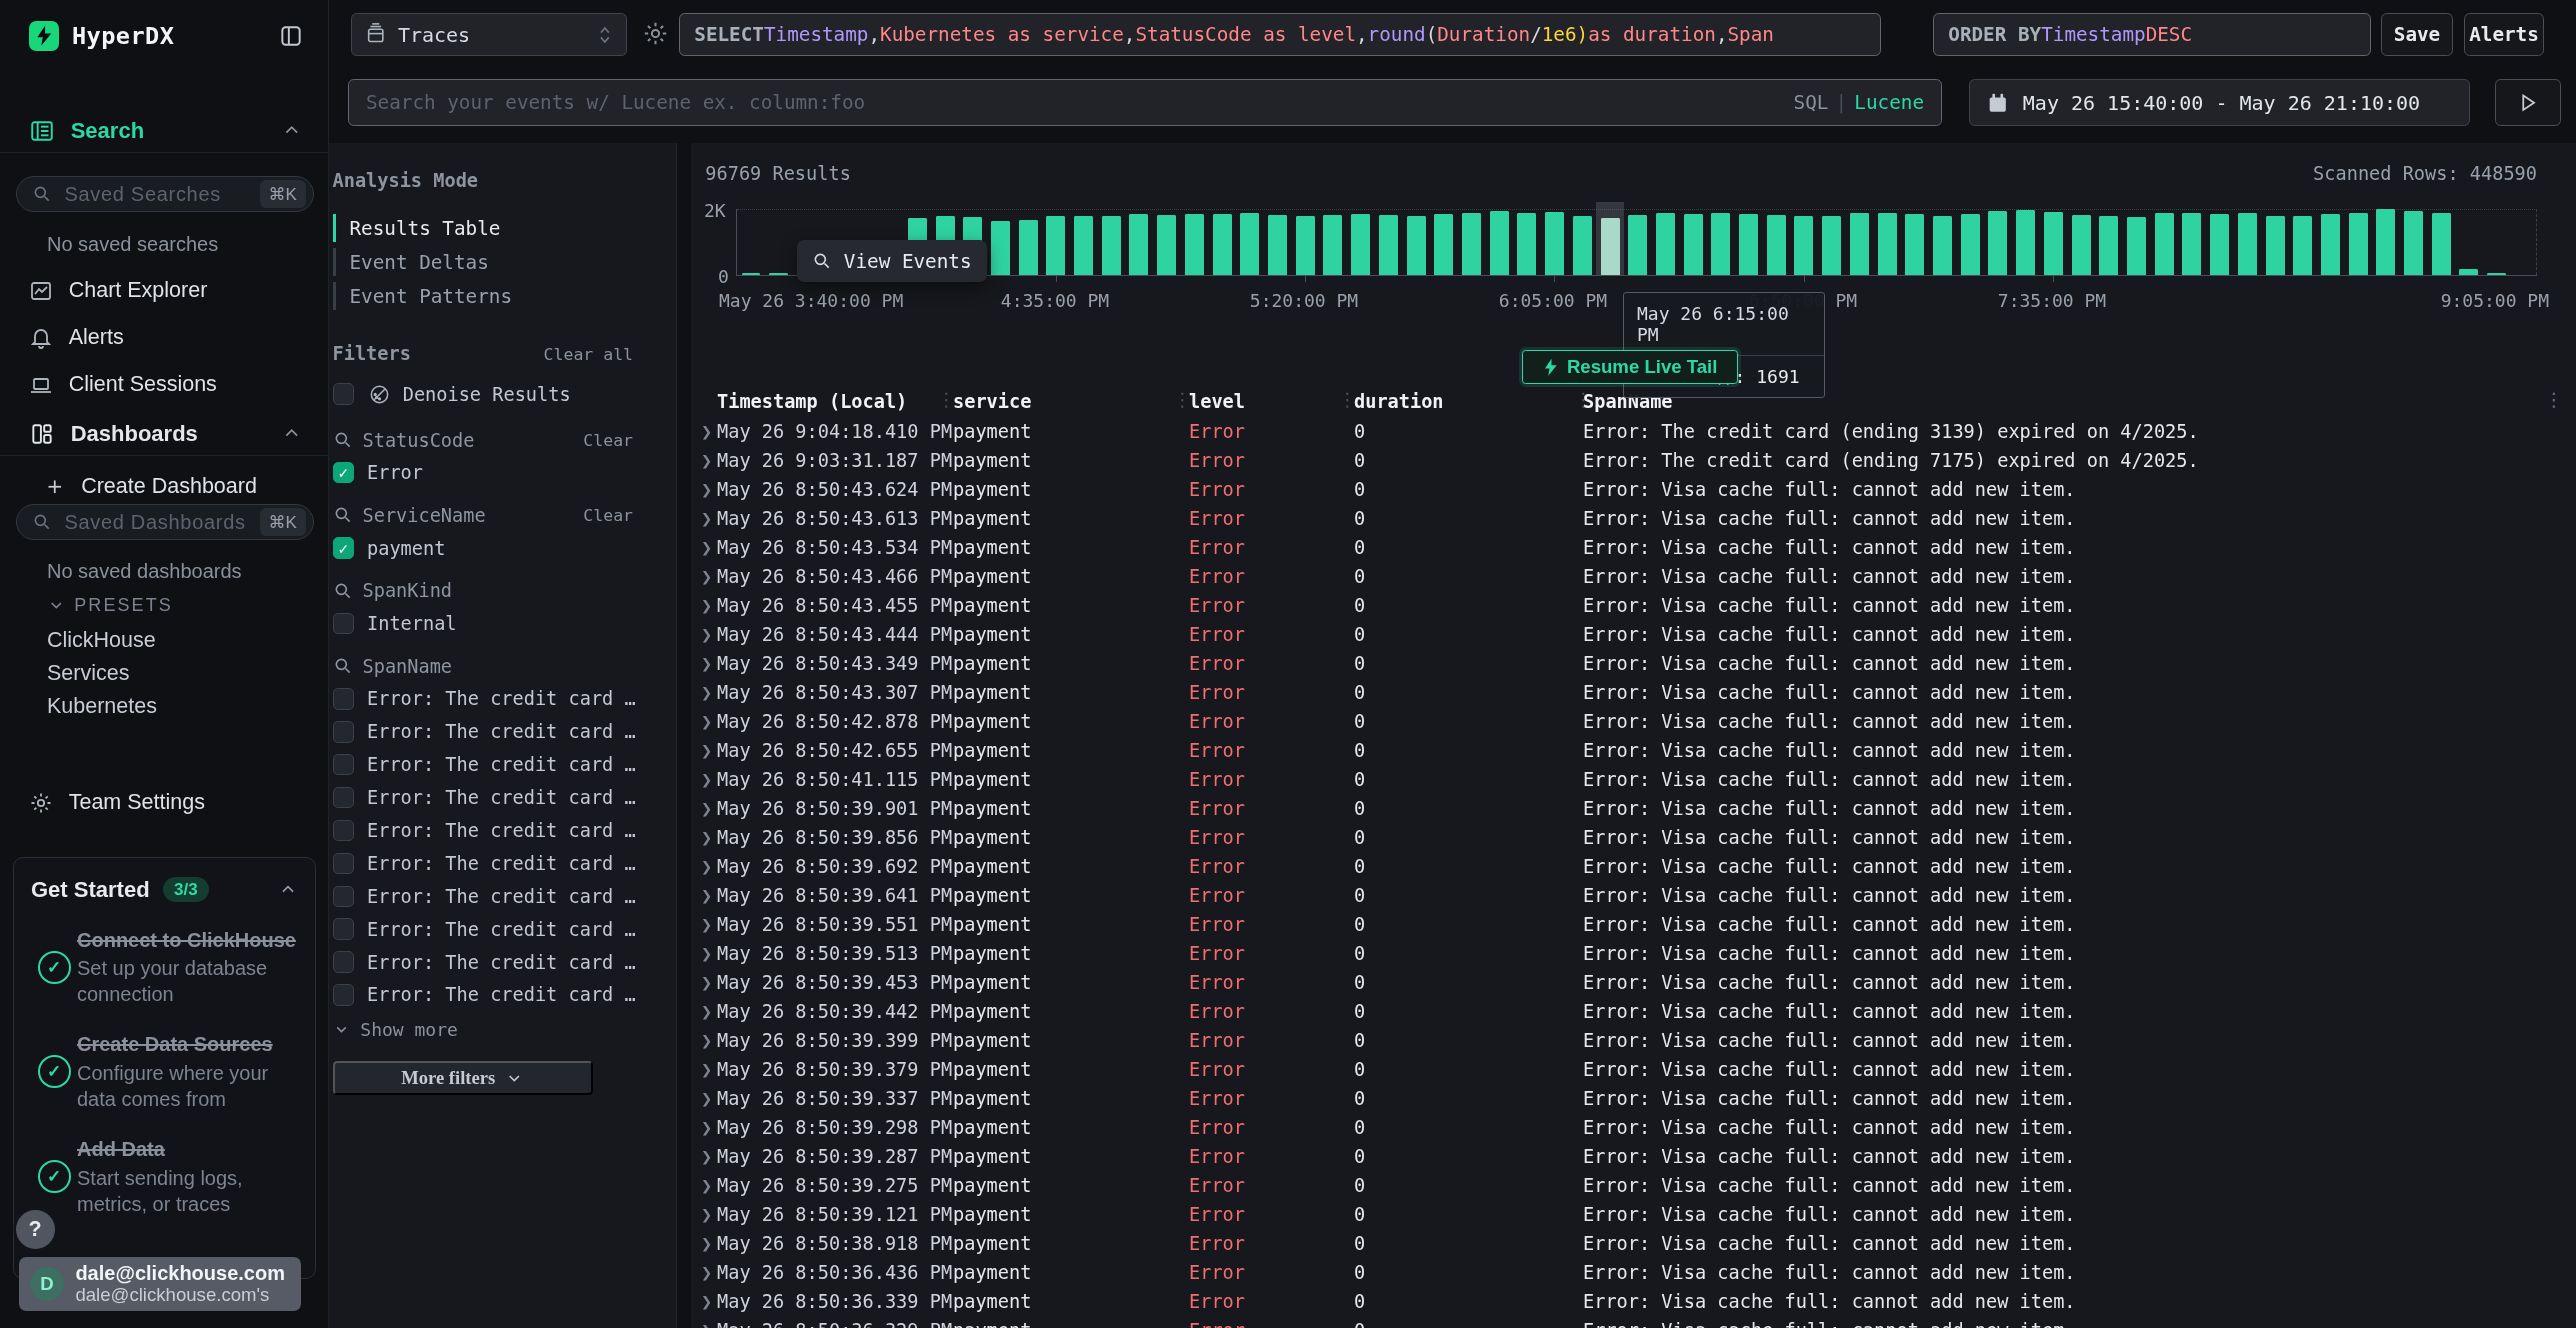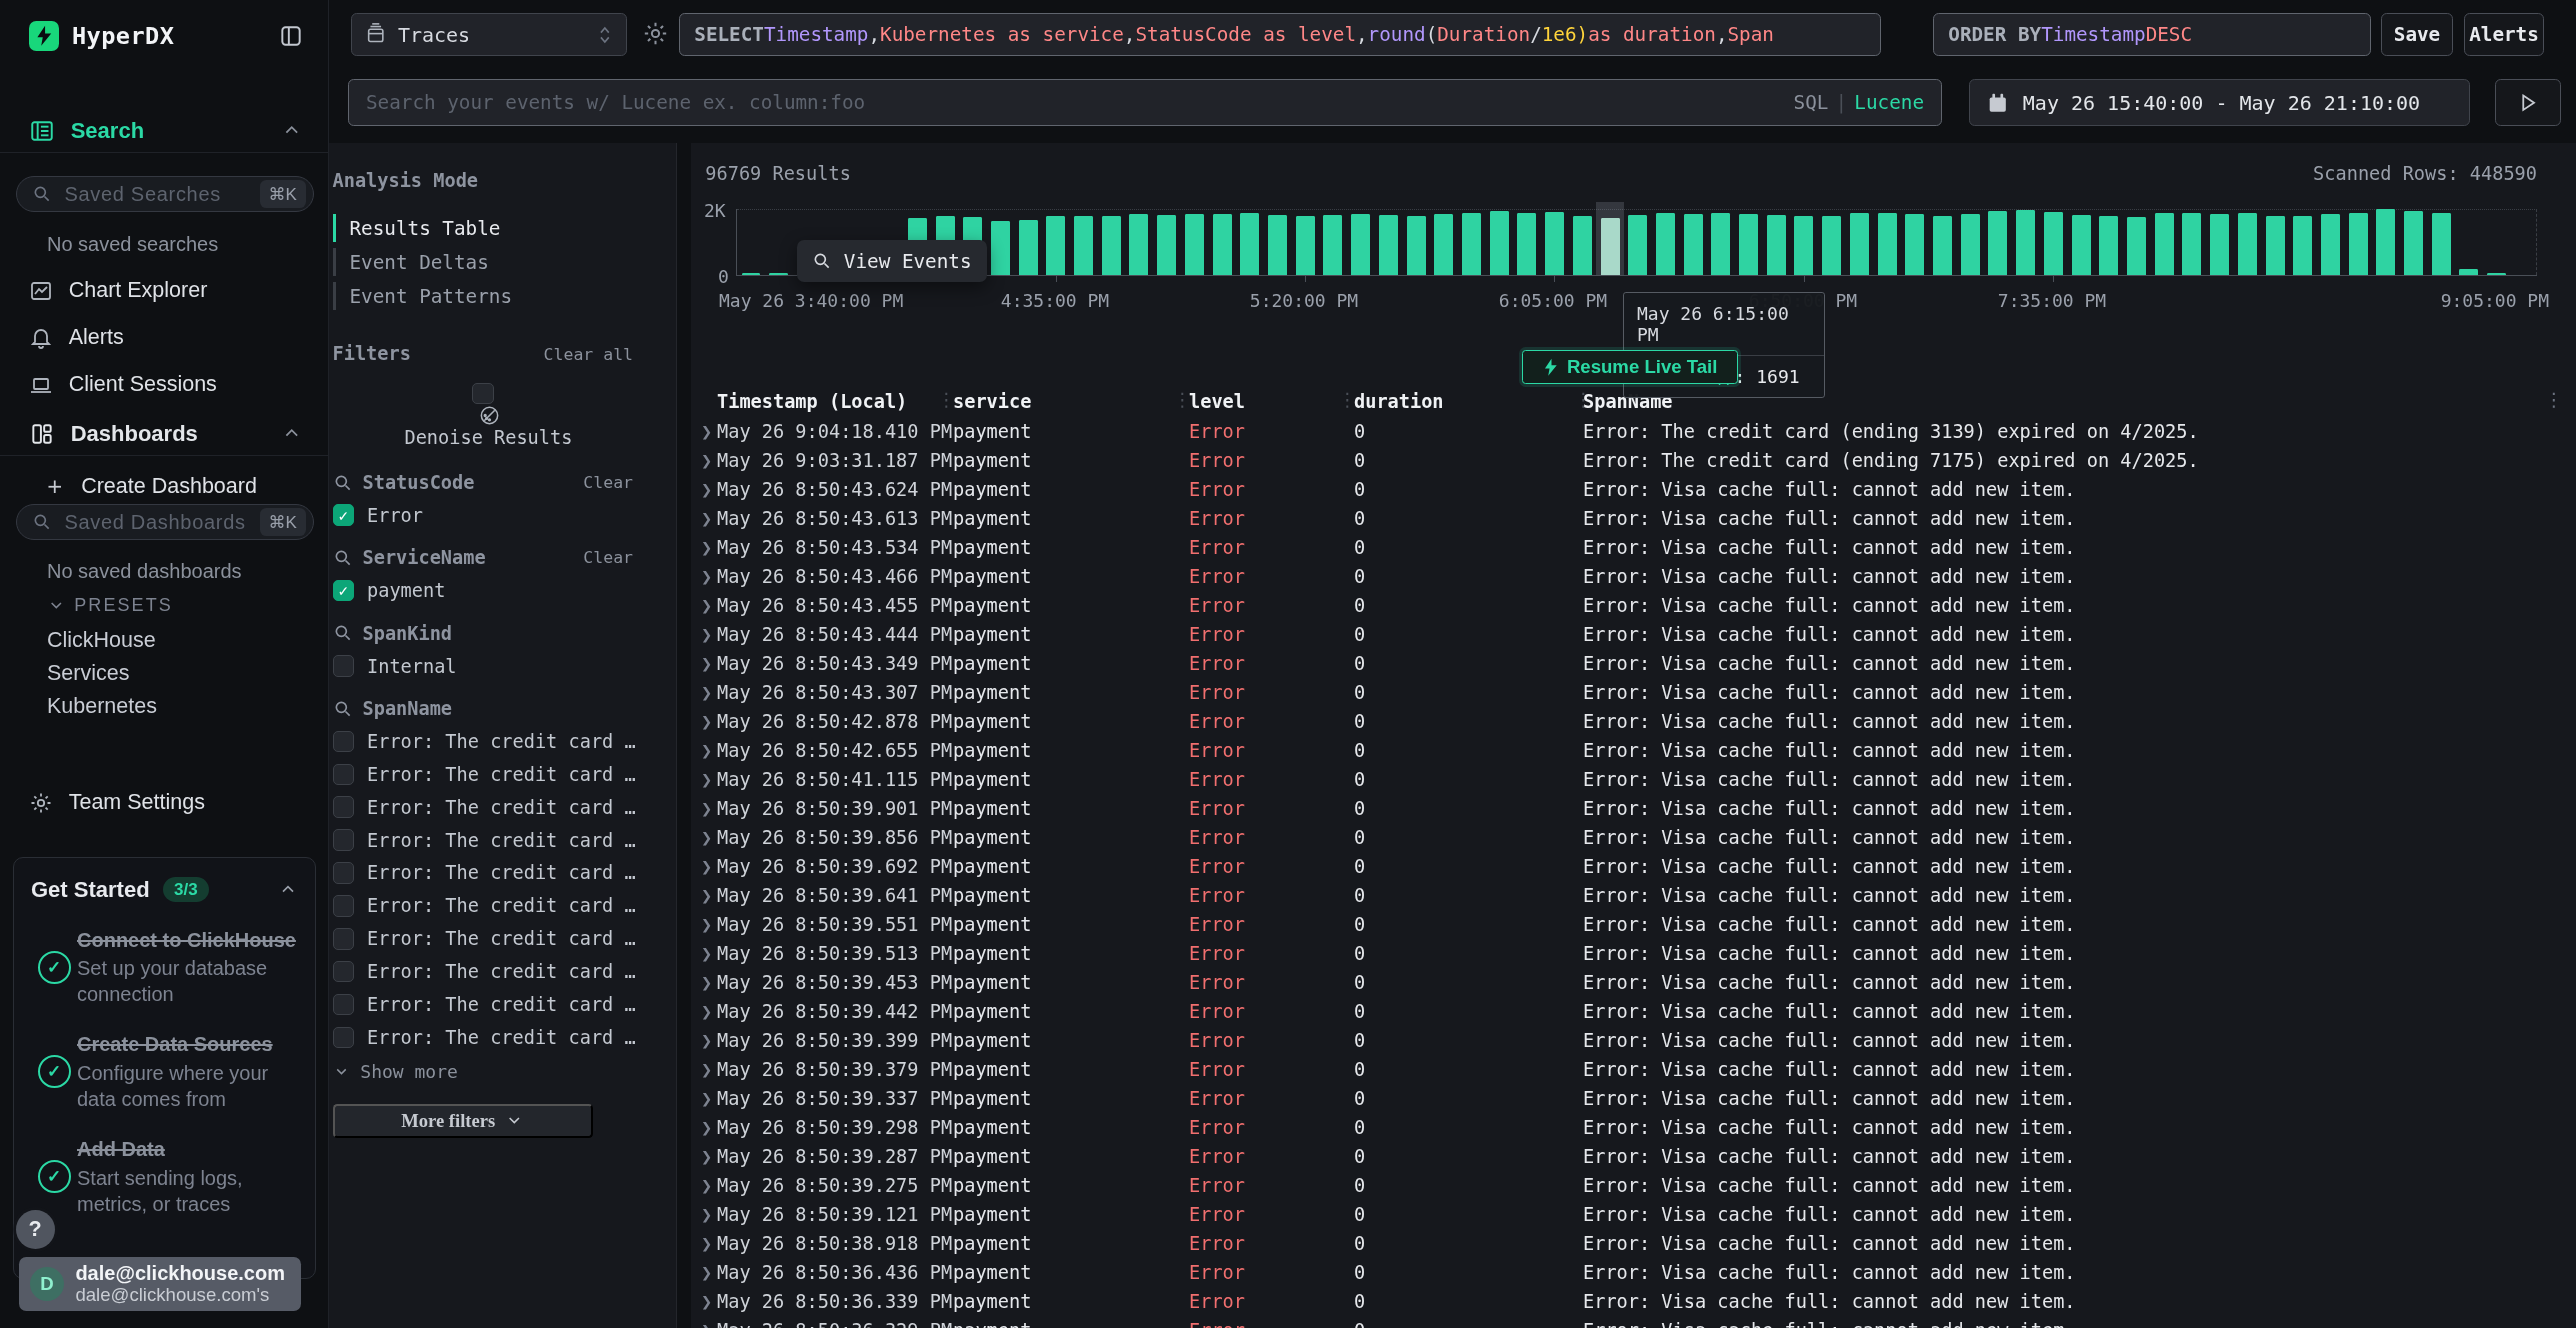--- a/index.html
+++ b/index.html
@@ -118,29 +118,29 @@
   .pan-h { color:#8e94a0; font-size:18.6px; font-weight:bold; }
   .modes { margin-top:20px; margin-bottom:30px; }
   .mode-item { position:relative; height:34px; display:flex; align-items:center;
                padding-left:17px; color:#9aa0ab; font-size:19.3px; }
   .mode-item.active { color:#e8eaee; }
   .mode-rail { position:absolute; left:0; top:2.9px; bottom:2.9px; width:3.6px; background:#3a3e45; }
   .mode-item.active .mode-rail { background:#2bd9a5; }
   .filters-head { display:flex; align-items:baseline; margin-bottom:18.6px; }
   .clear-link { margin-left:auto; color:#8b919c; font-size:16.5px; }
   .denoise { display:flex; align-items:center; margin-bottom:24px; color:#c3c8d0;
-             font-size:18.6px;flex-direction:column; }
+             font-size:18.6px; }
   .cb { width:21.5px; height:21.5px; border-radius:5px; background:#24272d;
         border:1.4px solid #3c4047; flex:0 0 21.5px; display:flex; align-items:center;
         justify-content:center; }
   .cb.on { background:#0ca678; border-color:#0ca678; color:#fff; font-size:15.7px;
            font-weight:bold; }
   .fgroup { margin-bottom:21.5px; }
   .fg-head { display:flex; align-items:center; color:#8e94a0; }
-  .fg-name { font-size:18.6px; font-weight:bold; margin-left:10px; }
+  .fg-name { font-size:18.6px; font-weight:normal; margin-left:10px; }
   .fg-clear { margin-left:auto; color:#8b919c; font-size:16.5px; }
   .fg-opt { display:flex; align-items:center; margin-top:11.4px; color:#c3c8d0;
             font-size:18.6px; white-space:nowrap; }
   .fg-opt .olbl { margin-left:13px; }
   .show-more { display:flex; align-items:center; color:#8b919c; font-size:18px;
                margin-top:13px; }
   .more-filters { margin-top:21.5px; width:260px; height:34px; background:#23262c;
                   border-radius:4.3px; color:#c6cad1; font-weight:bold; font-size:18.6px;
                   display:flex; align-items:center; justify-content:center; gap:10px;font-family:Liberation Serif, serif; }
 

